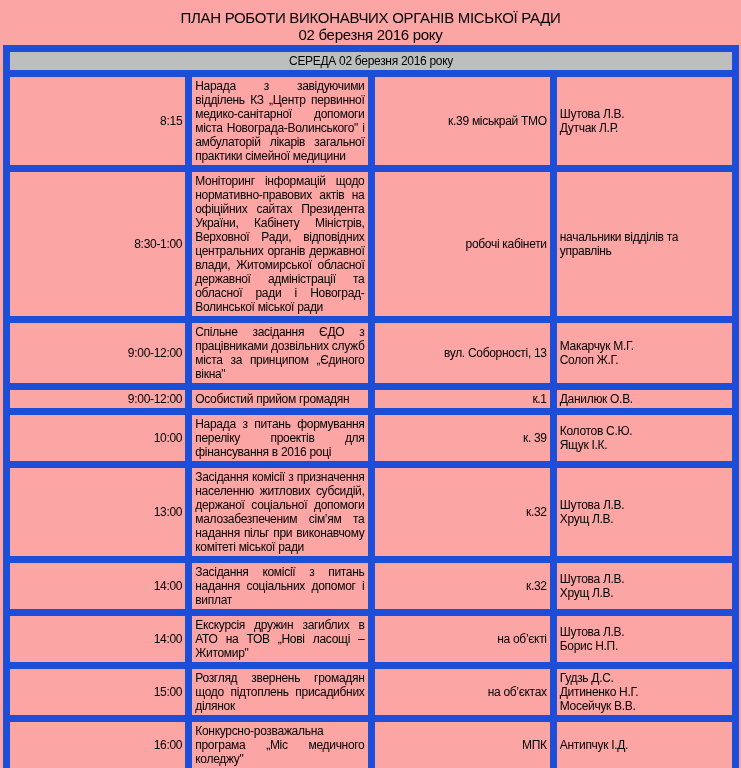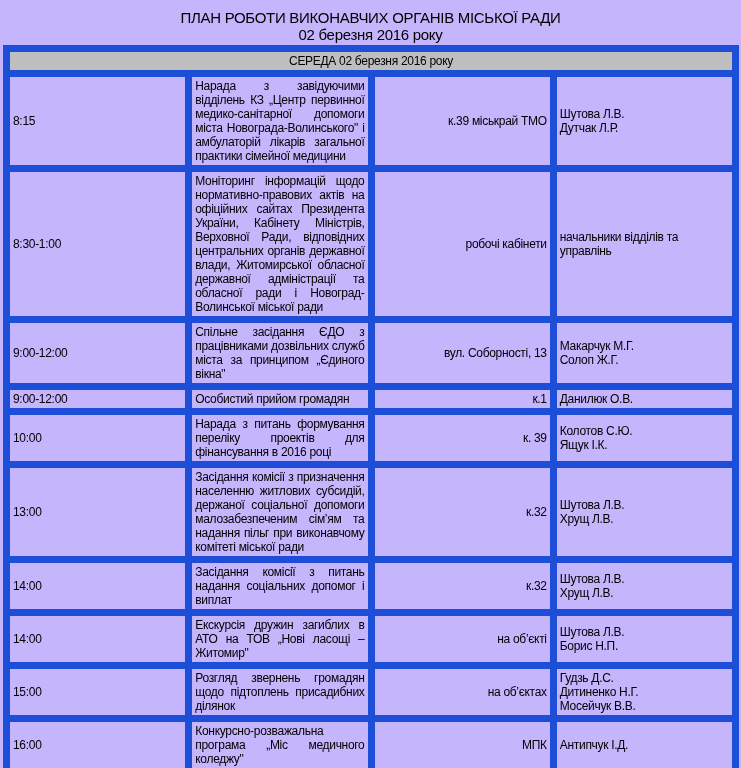--- a/index.html
+++ b/index.html
@@ -8,21 +8,21 @@
     background: #ffffff;
     color: #000000;
     font-family: "Liberation Sans", sans-serif;
   }
   .page {
     width: 741px;
     height: 768px;
     box-sizing: border-box;
     padding-top: 9px;
     overflow: hidden;
-    background: #c4b5fd;
+    background: #fca5a5;
   }
   .title, .subtitle {
     text-align: center;
     font-size: 15px;
     line-height: 17px;
     letter-spacing: -0.3px;
     white-space: nowrap;
   }
   table.schedule {
     border-collapse: collapse;
@@ -45,21 +45,21 @@
     font-weight: normal;
     font-size: 15px;
     letter-spacing: -0.3px;
     text-align: center;
     padding: 1px 0;
     border-top: 2px solid #000000;
     border-bottom: 2px solid #000000;
   }
   td.time-cell {
     width: 70px;
-    text-align: left;
+    text-align: right;
     white-space: pre-line;
   }
   td.activity-cell {
     width: 476px;
     text-align: justify;
     padding: 2px 5px;
   }
   td.location-cell {
     width: 66px;
     text-align: right;

